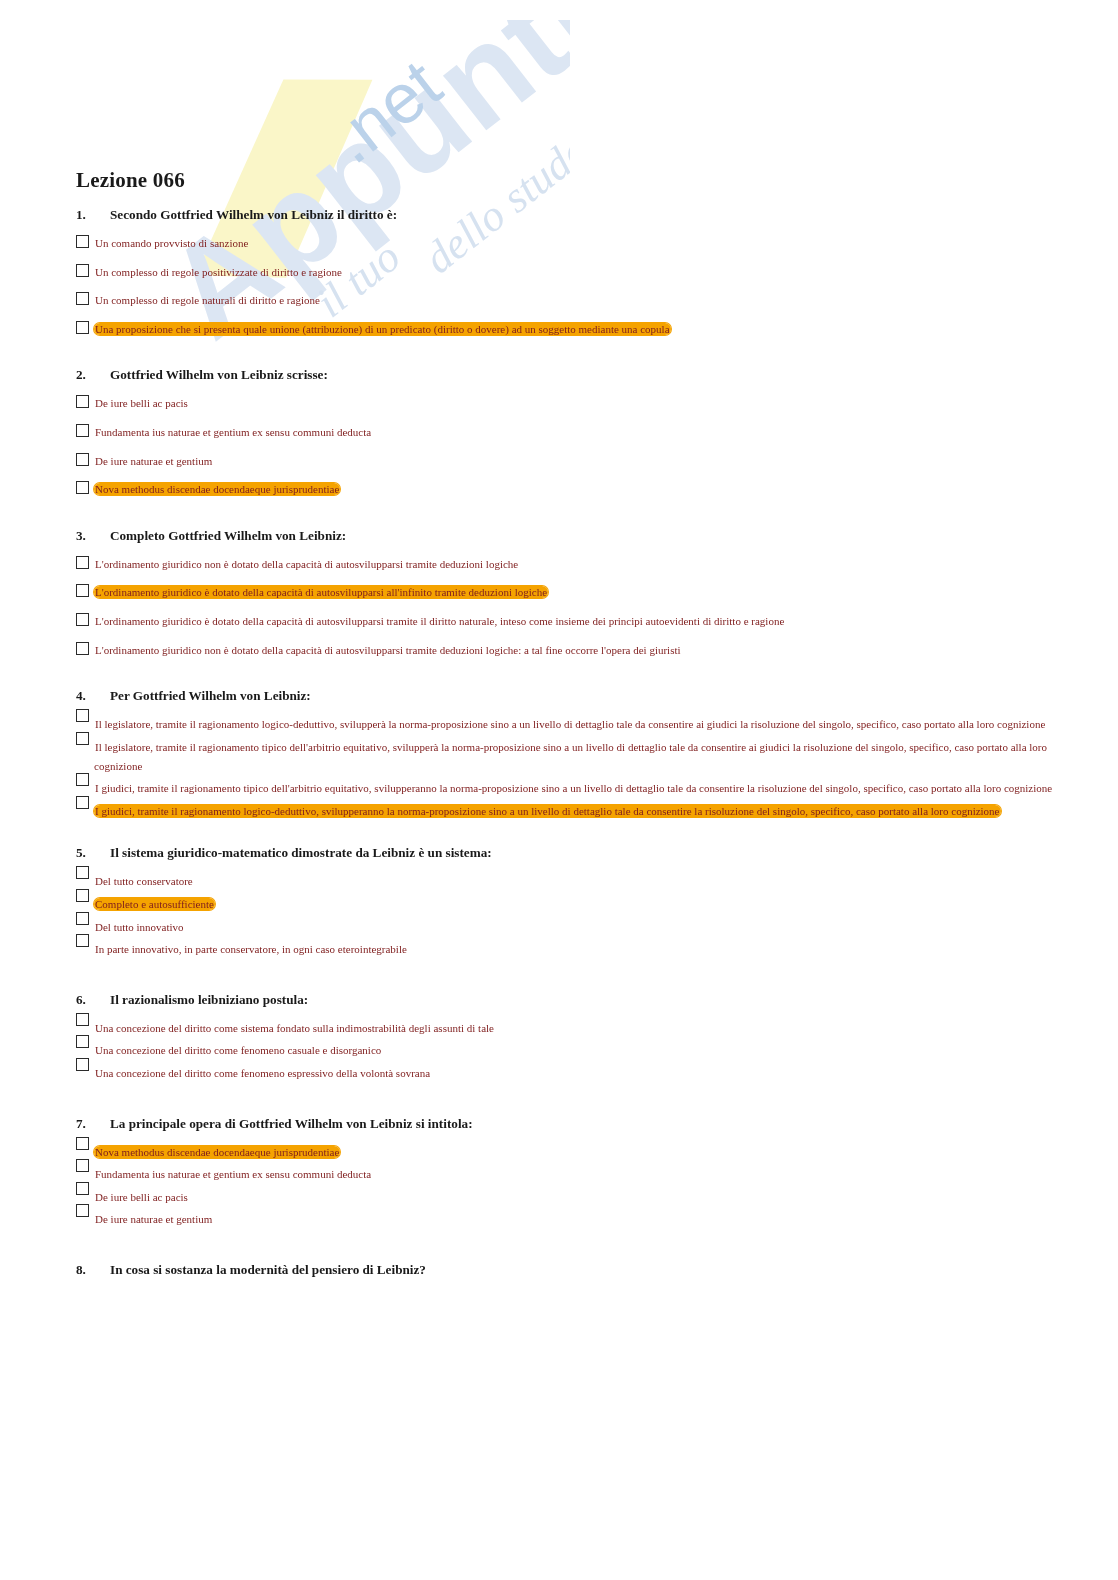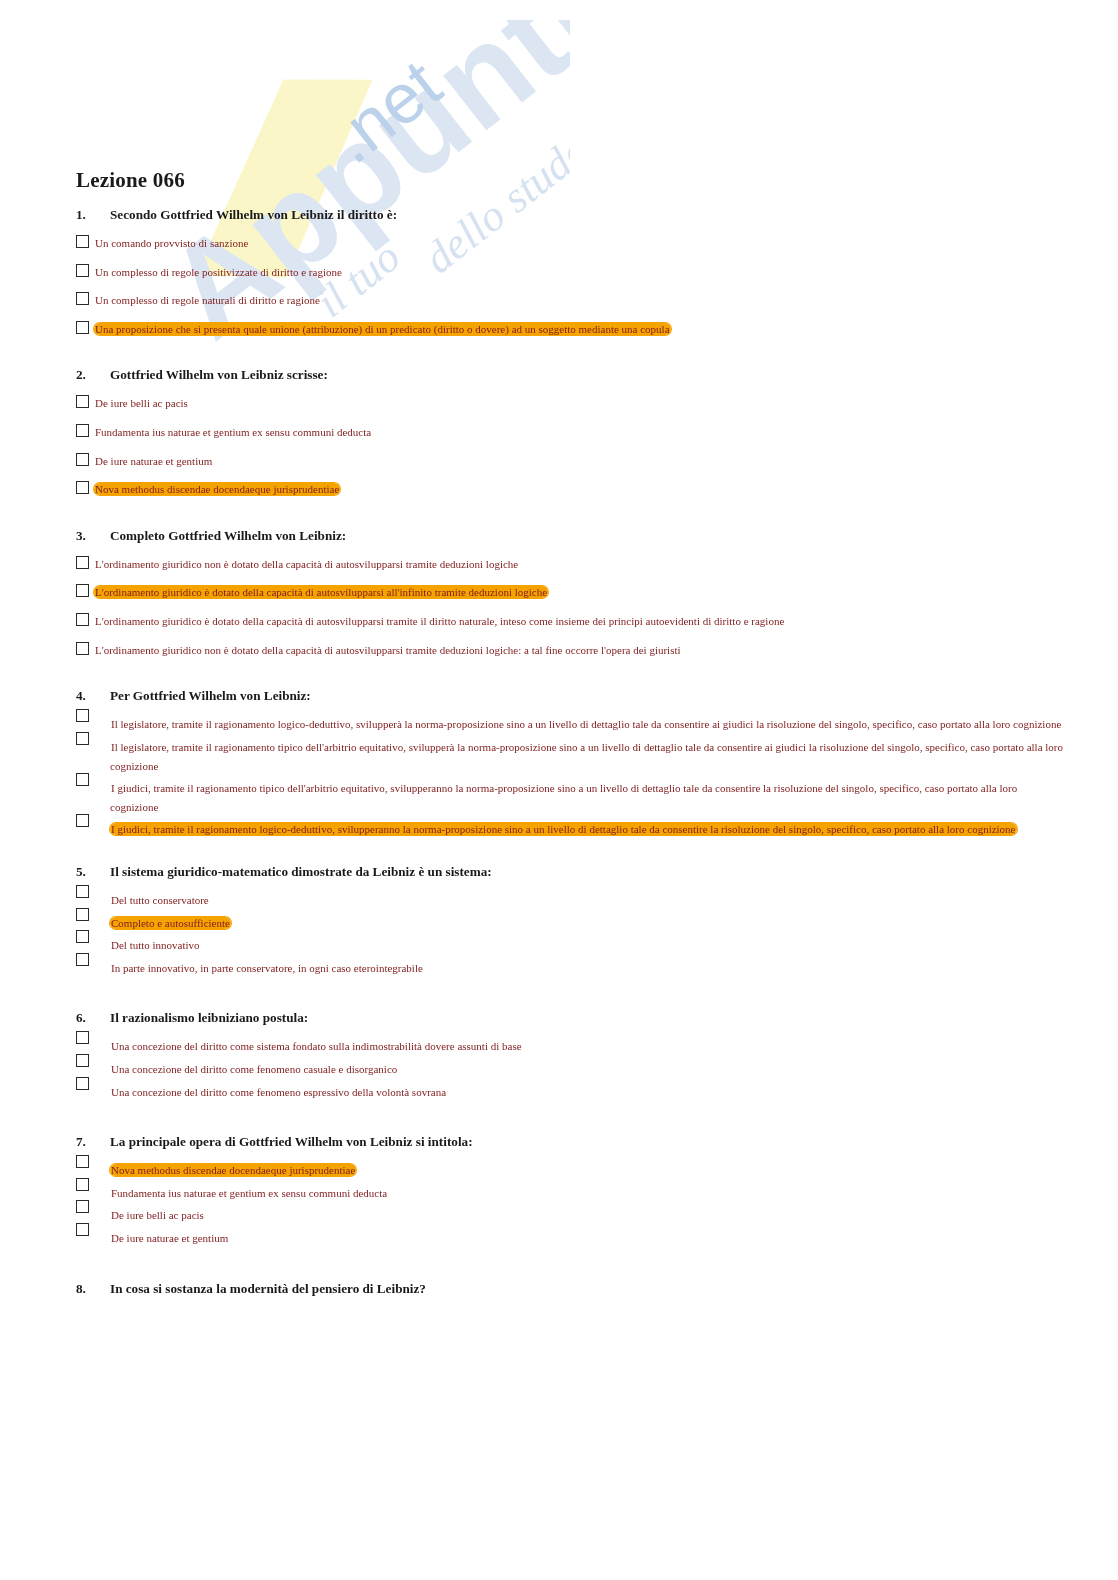--- a/index.html
+++ b/index.html
@@ -63,21 +63,21 @@
     min-width: 26px;
     font-weight: bold;
   }
   .q-text { font-weight: bold; margin-left: 8px; }
 
   .option-row {
     display: flex;
     align-items: flex-start;
     margin-bottom: 10px;
   }
-  .option-row.tight { margin-bottom: 4px; gap: 16px; }
+  .option-row.tight { margin-bottom: 4px; }
 
   .cbx {
     flex: 0 0 auto;
     width: 13px;
     height: 13px;
     border: 1.6px solid #2b2b2b;
     background: #ffffff;
     margin-right: 5px;
     box-sizing: border-box;
     position: relative;
@@ -253,21 +253,21 @@
 
     <div class="gap-lg"></div>
 
     <div class="question-block">
       <div class="q-head">
         <span class="q-num">6.</span>
         <span class="q-text">Il razionalismo leibniziano postula:</span>
       </div>
       <div class="option-row tight">
         <span class="cbx raised"></span>
-        <span class="opt-wrap"><span class="opt-text">Una concezione del diritto come sistema fondato sulla indimostrabilità dovere assunti di base</span></span>
+        <span class="opt-wrap"><span class="opt-text">Una concezione del diritto come sistema fondato sulla indimostrabilità degli assunti di tale</span></span>
       </div>
       <div class="option-row tight">
         <span class="cbx raised"></span>
         <span class="opt-wrap"><span class="opt-text">Una concezione del diritto come fenomeno casuale e disorganico</span></span>
       </div>
       <div class="option-row tight">
         <span class="cbx raised"></span>
         <span class="opt-wrap"><span class="opt-text">Una concezione del diritto come fenomeno espressivo della volontà  sovrana</span></span>
       </div>
     </div>

